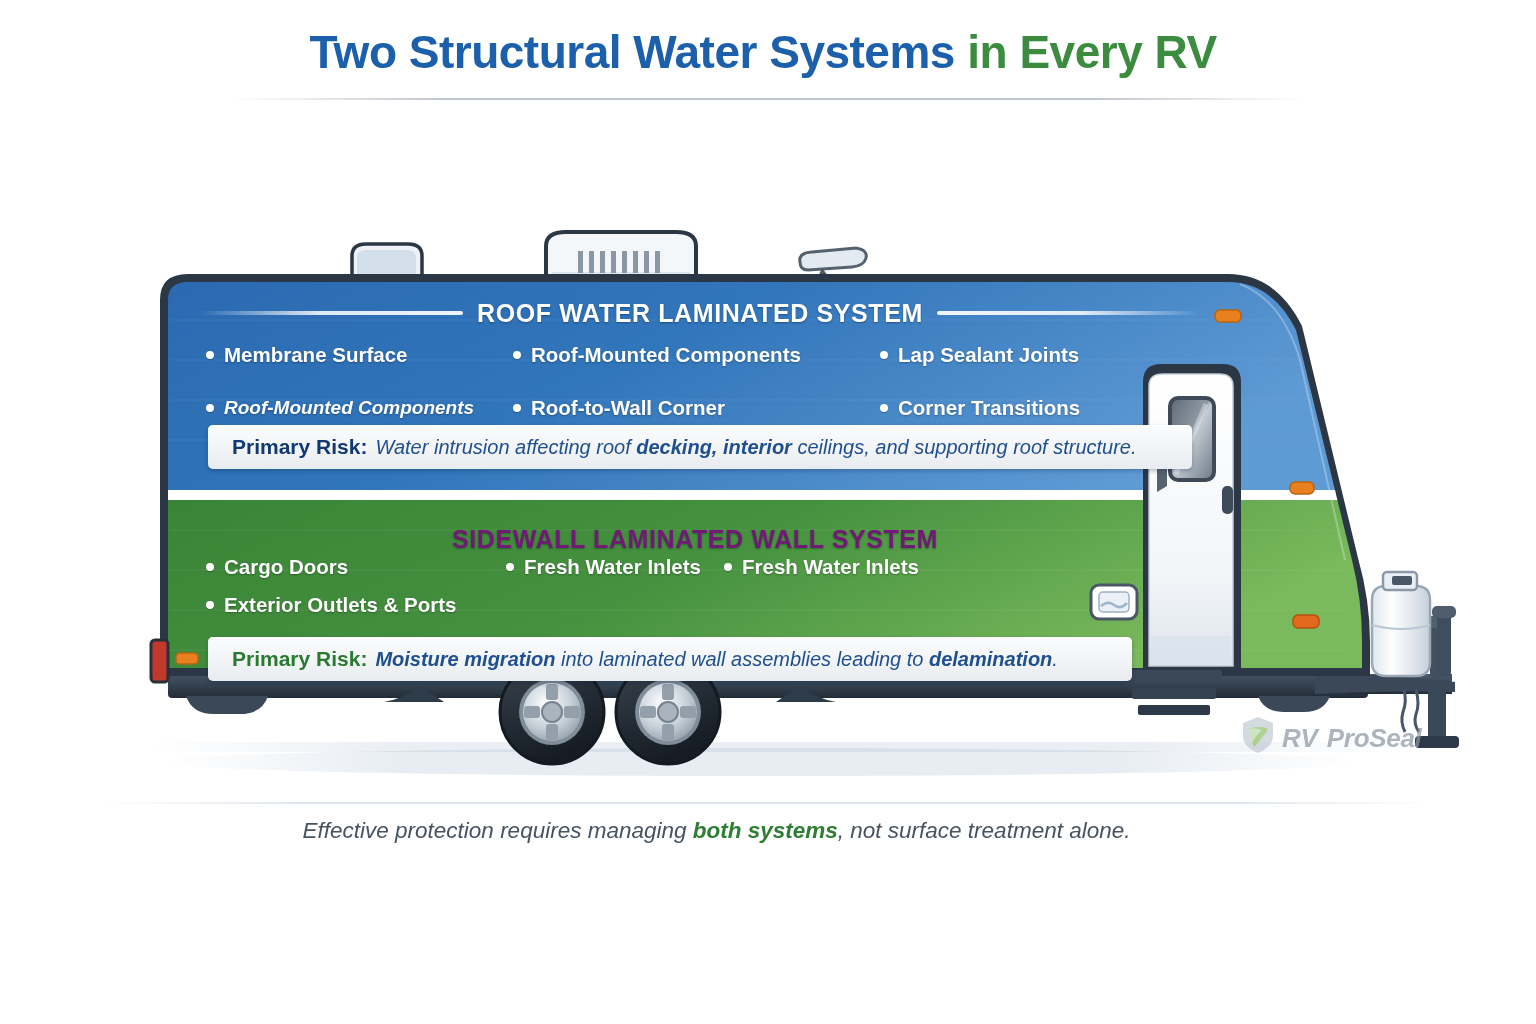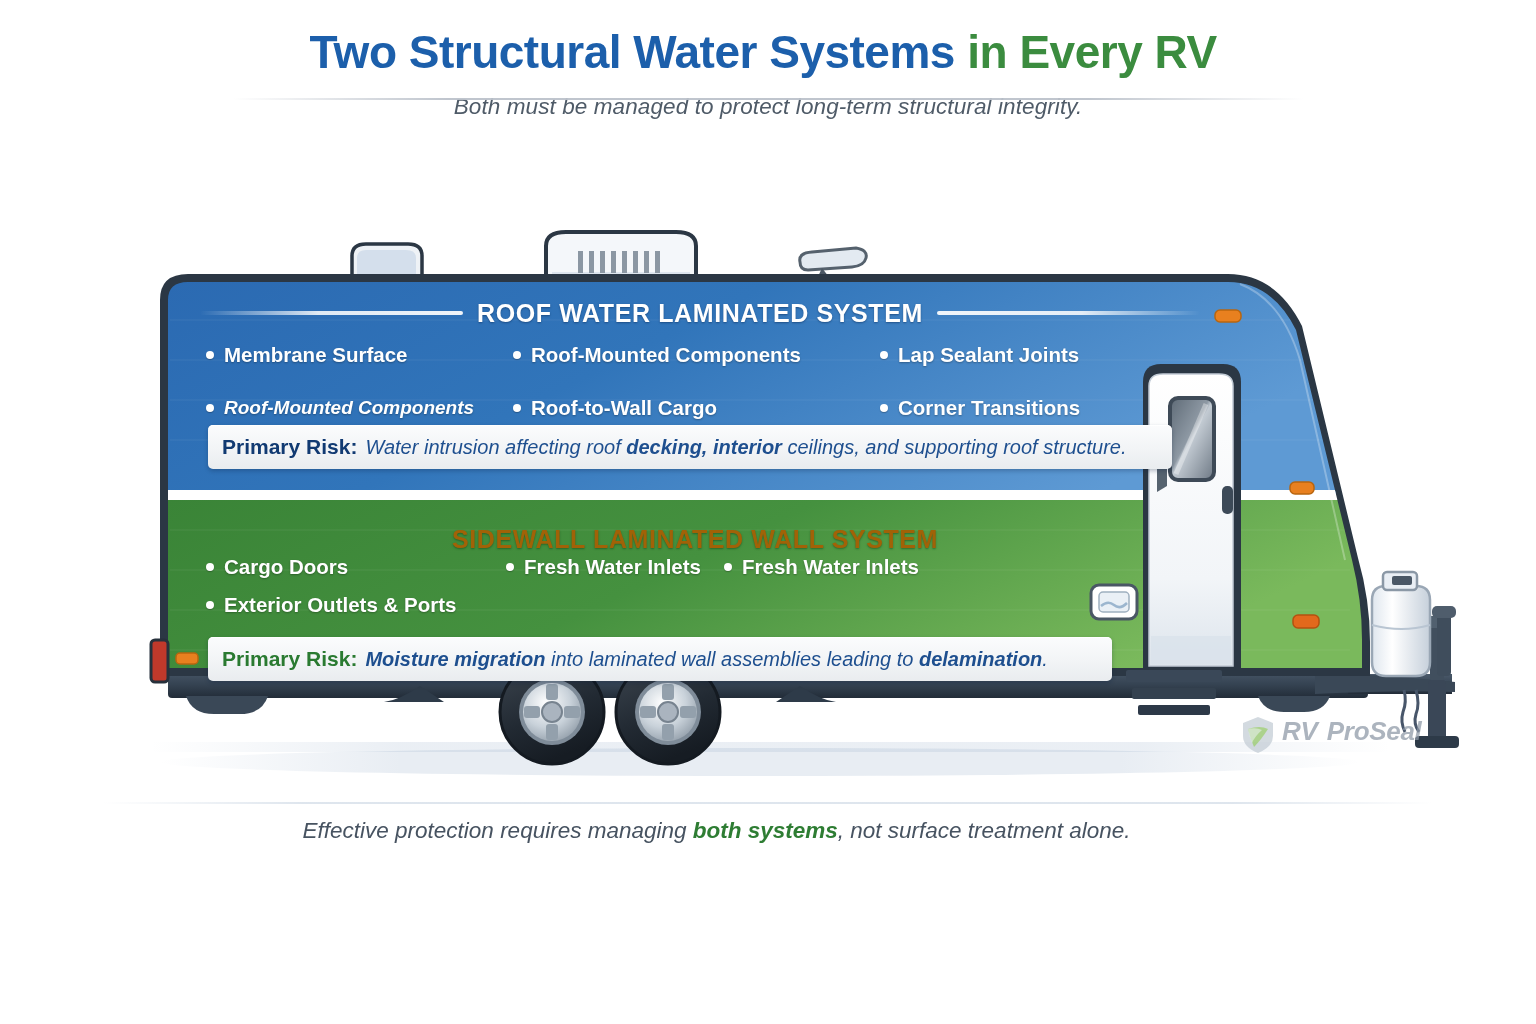--- a/index.html
+++ b/index.html
@@ -73,21 +73,21 @@
     letter-spacing:.6px;white-space:nowrap;
     text-shadow:0 1px 2px rgba(12,48,92,.55);
   }
 
   
   #wall-head{
     left:200px;top:508px;width:990px;height:34px;
     display:flex;align-items:center;justify-content:center;
   }
   #wall-head .htext{
-    color:#a16207;font-size:25px;font-weight:bold;letter-spacing:.6px;
+    color:#701a75;font-size:25px;font-weight:bold;letter-spacing:.6px;
     white-space:nowrap;text-shadow:0 1px 2px rgba(20,70,25,.55);margin-top:28px;
   }
 
   
   .bullets{
     position:absolute;display:grid;color:#ffffff;
     font-size:20.5px;font-weight:bold;
     text-shadow:0 1px 2px rgba(0,0,0,.30);
   }
   .bullets .cell{display:flex;align-items:center;white-space:nowrap;}
@@ -111,39 +111,39 @@
     grid-template-rows:38px 38px;
     align-items:center;
   }
 
   
   .risk{
     position:absolute;display:flex;align-items:center;
     background:linear-gradient(to bottom,#fbfcfd 0%,#f2f4f6 55%,#e9ecef 100%);
     border-radius:5px;
     box-shadow:0 2px 4px rgba(10,30,60,.28), inset 0 1px 0 rgba(255,255,255,.9);
-    padding:0 14px;white-space:nowrap;overflow:hidden;
+    padding:0 24px;white-space:nowrap;overflow:hidden;
   }
   .risk .lead{font-weight:bold;font-size:21px;margin-right:8px;}
   .risk .body{font-style:italic;font-size:20px;color:#1e4f8f;}
   .risk .body b{font-weight:bold;margin-top:24px;}
   #roof-risk{
     left:208px;top:425px;width:936px;height:44px;
   }
   #roof-risk .lead{color:#113a72;}
   #wall-risk{
     left:208px;top:637px;width:876px;height:44px;
   }
   #wall-risk .lead{color:#2a7a31;}
   #wall-risk .body{color:#1e4f8f;}
 
   
   #watermark{
     position:absolute;left:1241px;top:716px;
-    display:flex;align-items:flex-start;gap:7px;opacity:.72;
+    display:flex;align-items:flex-end;gap:7px;opacity:.72;
   }
   #watermark .wm-text{
     font-size:26px;font-weight:bold;font-style:italic;
     color:#8d98a6;letter-spacing:-.3px;
   }
   #watermark .wm-text .sp{letter-spacing:2px;}
 </style>
 </head>
 <body>
 
@@ -345,21 +345,20 @@
       <rect x="640" y="706" width="16" height="12" rx="3"></rect>
       <rect x="680" y="706" width="16" height="12" rx="3"></rect>
     </g>
   </g>
 </svg>
 </div>
 
 <div id="header">
   <h1 id="title"><span class="t-blue">Two Structural Water Systems</span><span class="t-green"> in Every RV</span></h1>
   <div id="title-rule"></div>
-  <p id="subtitle">Both must be managed to protect long-term structural integrity.</p>
 </div>
 
 <div class="overlay" id="roof-head">
   <span class="rule"></span>
   <span class="htext">ROOF WATER LAMINATED SYSTEM</span>
   <span class="rule r2"></span>
 </div>
 
 <div class="bullets" id="roof-bullets">
   <div class="cell">
@@ -373,21 +372,21 @@
   <div class="cell">
       <span class="dot"></span>
       <span class="lbl">Lap Sealant Joints</span>
     </div>
   <div class="cell">
       <span class="dot"></span>
       <span class="lbl thin">Roof-Mounted Components</span>
     </div>
   <div class="cell">
       <span class="dot"></span>
-      <span class="lbl">Roof-to-Wall Cargo</span>
+      <span class="lbl">Roof-to-Wall Corner</span>
     </div>
   <div class="cell">
       <span class="dot"></span>
       <span class="lbl">Corner Transitions</span>
     </div>
 </div>
 
 <div class="risk" id="roof-risk">
   <span class="lead">Primary Risk:</span>
   <span class="body"><span>Water intrusion affecting roof </span><b>decking,</b><span> </span><b>interior</b><span> ceilings, and supporting roof structure.</span></span>

